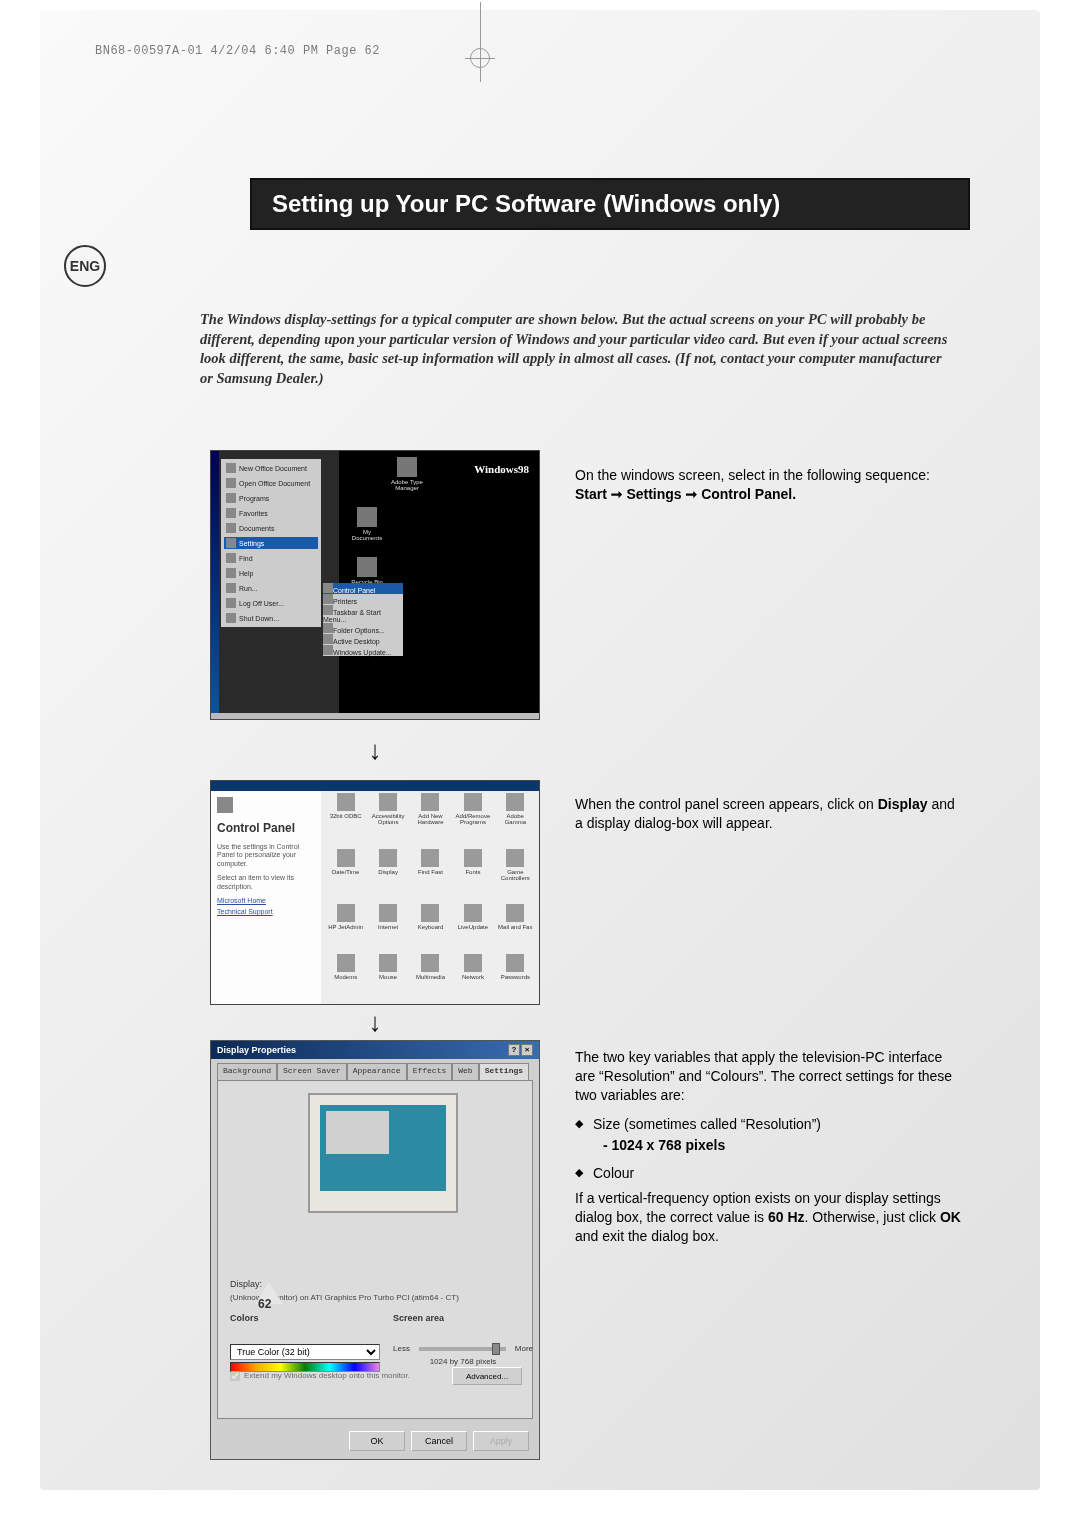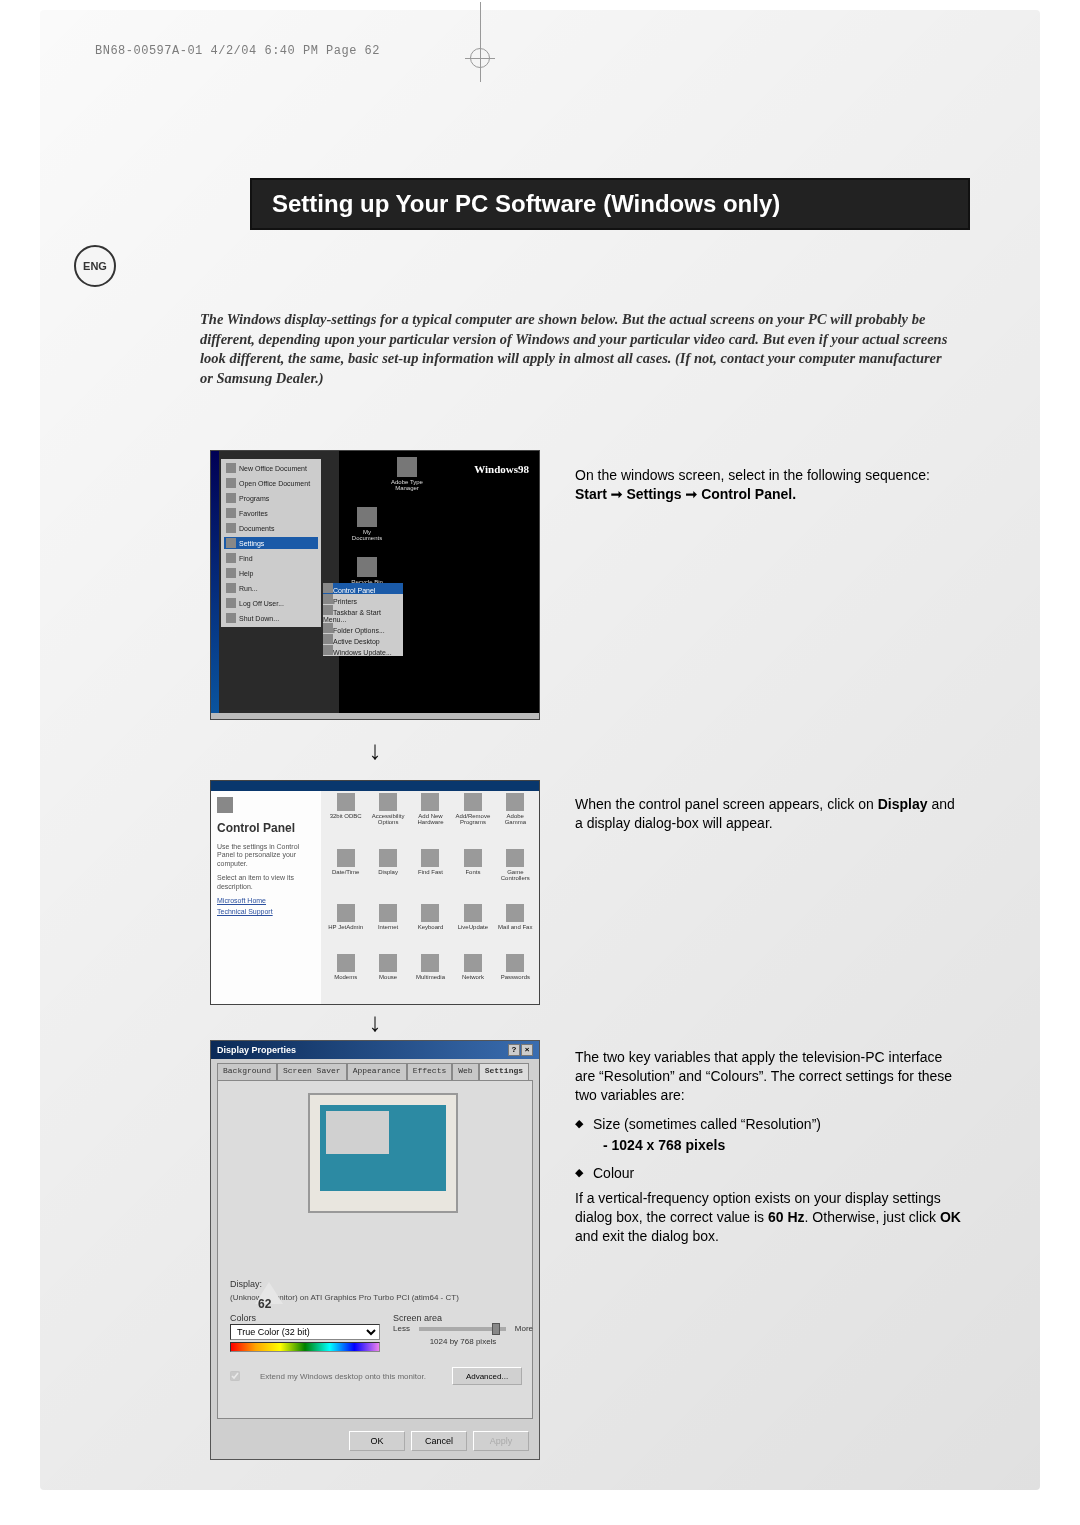--- a/index.html
+++ b/index.html
@@ -44,29 +44,29 @@
   .header-line {
     position: absolute;
     left: 95px; top: 45px;
     font: 400 12px/1 "Courier New", monospace;
     color: #7c7c7c;
     letter-spacing: 0.5px;
   }
 
   .eng-badge {
     position: absolute;
-    left: 74px; top: 245px;
+    left: 64px; top: 245px;
     width: 42px; height: 42px;
     border: 2px solid #333;
     border-radius: 50%;
     display: flex;
     align-items: center;
     justify-content: center;
     font-weight: bold;
-    font-size: 11px;
+    font-size: 14px;
     background: #f5f5f5;
     color: #333;
   }
 
   .title-box {
     position: absolute;
     left: 250px; top: 178px;
     width: 720px;
     border: 2px solid #111;
     background: #222;
@@ -146,28 +146,28 @@
   .ss3 .tabs .tab { padding: 2px 5px; border: 1px solid #888; border-bottom: none; background: #c8c8c8; font-family: Liberation Mono, monospace; }
   .ss3 .tabs .tab.active { background: #dcdcdc; font-weight: bold; }
   .ss3 .tabbody { position: absolute; left: 6px; right: 6px; top: 39px; bottom: 40px; border: 1px solid #888; background: #dcdcdc; }
   .ss3 .monitor { position: absolute; left: 90px; top: 12px; width: 150px; height: 120px; background: #e9e6df; border: 2px solid #999; }
   .ss3 .monitor .screen { position: absolute; left: 10px; top: 10px; right: 10px; bottom: 20px; background: #2c8aa3; }
   .ss3 .monitor .screen .mini { position: absolute; left: 6px; top: 6px; width: 50%; height: 50%; background: #d0d0d0; }
   .ss3 .disp-label { position: absolute; left: 12px; top: 198px; font-size: 9px; }
   .ss3 .disp-name { position: absolute; left: 12px; top: 212px; font-size: 8px; color: #444; }
   .ss3 .colors-grp { position: absolute; left: 12px; top: 232px; width: 150px; }
   .ss3 .screen-grp { position: absolute; left: 175px; top: 232px; width: 140px; }
-  .ss3 .grp-label { font-size: 9px; margin-bottom: 1px; display: block; }
+  .ss3 .grp-label { font-size: 9px; margin-bottom: 21px; display: block; font-weight: bold; }
   .ss3 select { width: 100%; font-size: 9px; background: #fff; border: 1px inset #888; padding: 1px 2px; }
   .ss3 .slider-row { display: flex; align-items: center; font-size: 8px; gap: 9px; }
   .ss3 .slider-row .track { flex: 1; height: 4px; background: #aaa; position: relative; }
   .ss3 .slider-row .thumb { position: absolute; right: 6px; top: -4px; width: 8px; height: 12px; background: #888; border: 1px solid #555; }
   .ss3 .res-readout { text-align: center; font-size: 8px; margin-top: 4px; }
   .ss3 .color-bar { height: 10px; background: linear-gradient(90deg, red, orange, yellow, green, cyan, blue, violet); border: 1px inset #888; margin-top: 2px; }
-  .ss3 .chk-row { position: absolute; left: 12px; top: 290px; font-size: 8px; color: #6a6a6a; display: flex; align-items: center; gap: 20px; }
+  .ss3 .chk-row { position: absolute; left: 12px; top: 290px; font-size: 8px; color: #6a6a6a; display: flex; align-items: flex-start; gap: 4px; }
   .ss3 .chk-row input { width: 10px; height: 10px; }
   .ss3 .adv-btn { position: absolute; right: 10px; top: 286px; width: 70px; height: 18px; background: #d0d0d0; border: 1px outset #fff; font-size: 8px; }
   .ss3 .dlg-btns { position: absolute; right: 10px; bottom: 8px; display: flex; gap: 6px; }
   .ss3 .dlg-btns button { width: 56px; height: 20px; font-size: 9px; background: #d0d0d0; border: 1px outset #fff; }
   .ss3 .dlg-btns button:last-child { color: #aaa; }
 
   
   .instr {
     position: absolute;
     left: 575px;

